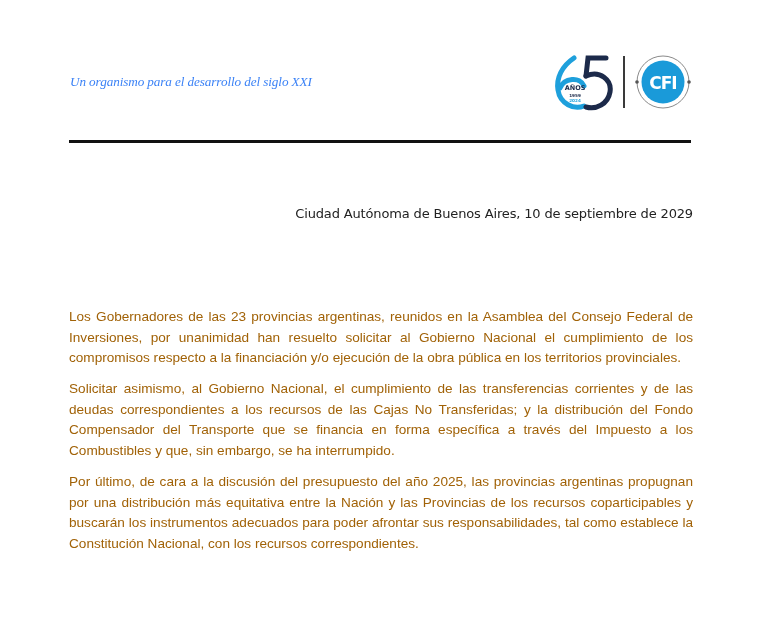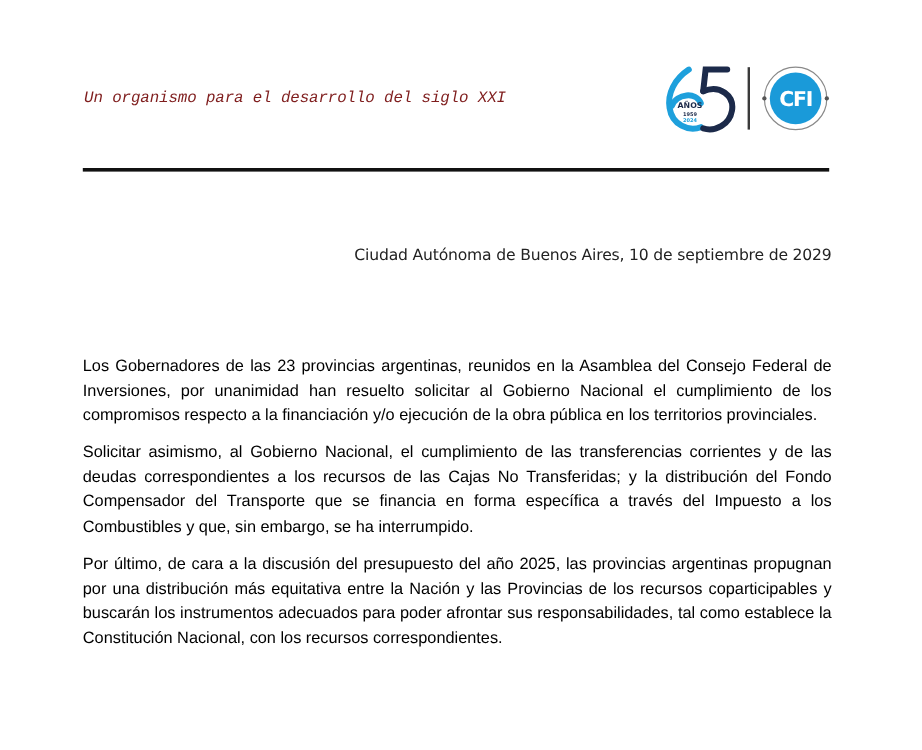--- a/index.html
+++ b/index.html
@@ -12,24 +12,24 @@
       height: 625px;
       position: relative;
       overflow: hidden;
       font-family: "DejaVu Sans", "Liberation Sans", sans-serif;
       color: #222222;
     }
     .tagline {
       position: absolute;
       left: 70px;
       top: 74px;
-      font-family: Liberation Mono, monospace;
+      font-family: Liberation Serif, serif;
       font-style: italic;
       font-size: 13.2px;
-      color: #7f1d1d;
+      color: #3b82f6;
       letter-spacing: -0.1px;
     }
     .logo-65 {
       position: absolute;
       left: 552px;
       top: 52px;
       width: 62px;
       height: 62px;
     }
     .logo-sep {
@@ -60,26 +60,26 @@
       right: 75px;
       top: 206px;
       font-family: "DejaVu Sans", sans-serif;
       font-size: 13px;
       color: #222;
       letter-spacing: -0.15px;
     }
     .body-text {
       position: absolute;
       left: 69px;
-      top: 295px;
+      top: 307px;
       width: 624px;
       font-family: "Liberation Sans", sans-serif;
       font-size: 13.6px;
       line-height: 20.6px;
-      color: #000000;
+      color: #a16207;
     }
     .body-text p {
       margin: 0 0 10.5px 0;
       text-align: justify;
     }
   </style>
 </head>
 <body>
 
 <div class="tagline">Un organismo para el desarrollo del siglo XXI</div>

